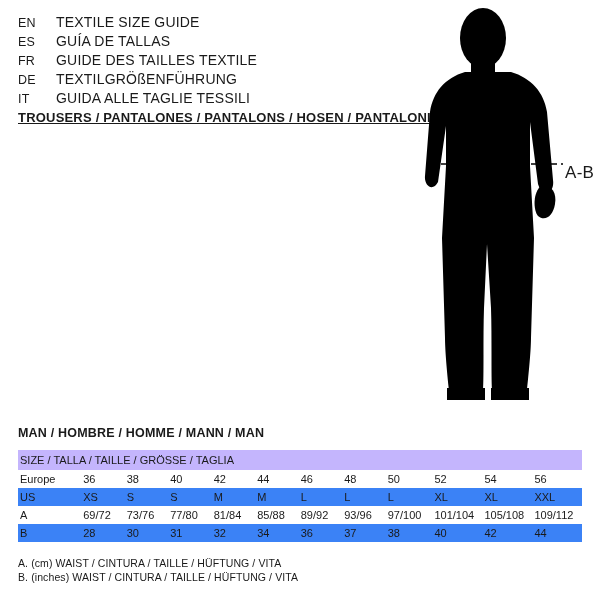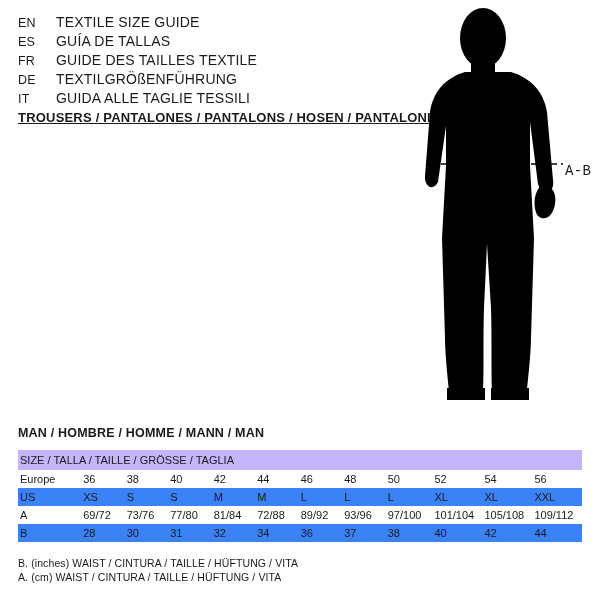--- a/index.html
+++ b/index.html
@@ -61,23 +61,22 @@
     width: 195px;
     height: 400px;
   }
   .figure-wrap svg {
     display: block;
   }
   .ab-label {
     position: absolute;
     left: 160px;
     top: 155px;
-    font-size: 14px;
+    font-size: 17px;
     letter-spacing: 0.3px;
-    font-family: Liberation Mono, monospace;
   }
 
   
   .man-title {
     position: absolute;
     top: 426px;
     left: 18px;
     font-size: 12.5px;
     font-weight: bold;
     letter-spacing: 0.2px;
@@ -231,21 +230,21 @@
         <td class="val">XL</td>
         <td class="val">XXL</td>
       </tr>
 
       <tr>
         <td class="label-col">A</td>
         <td class="val">69/72</td>
         <td class="val">73/76</td>
         <td class="val">77/80</td>
         <td class="val">81/84</td>
-        <td class="val">72/88</td>
+        <td class="val">85/88</td>
         <td class="val">89/92</td>
         <td class="val">93/96</td>
         <td class="val">97/100</td>
         <td class="val">101/104</td>
         <td class="val">105/108</td>
         <td class="val">109/112</td>
       </tr>
 
       <tr class="shade">
         <td class="label-col">B</td>
@@ -258,17 +257,17 @@
         <td class="val">37</td>
         <td class="val">38</td>
         <td class="val">40</td>
         <td class="val">42</td>
         <td class="val">44</td>
       </tr>
     </tbody>
   </table>
 
   <div class="footnotes">
+    <div>A. (cm) WAIST / CINTURA / TAILLE / HÜFTUNG / VITA</div>
     <div>B. (inches) WAIST / CINTURA / TAILLE / HÜFTUNG / VITA</div>
-    <div>A. (cm) WAIST / CINTURA / TAILLE / HÜFTUNG / VITA</div>
   </div>
 
 </div>
 
 </body></html>

